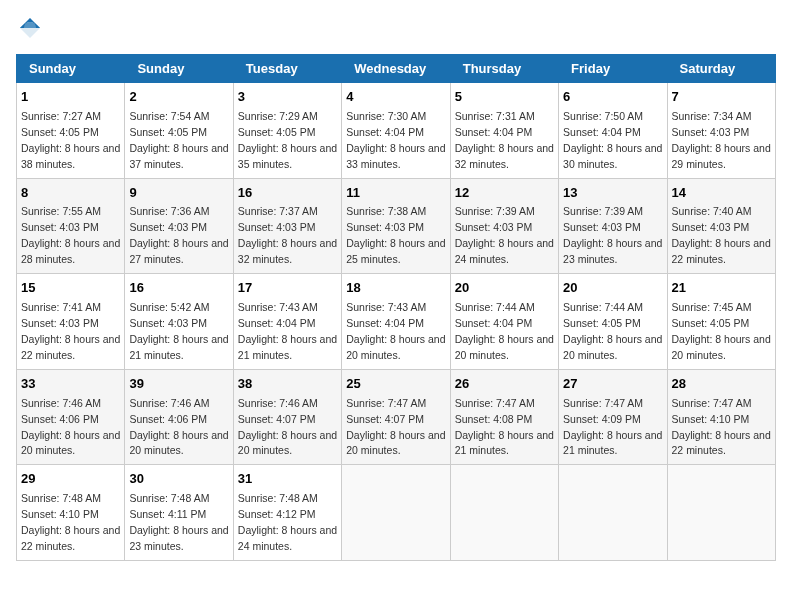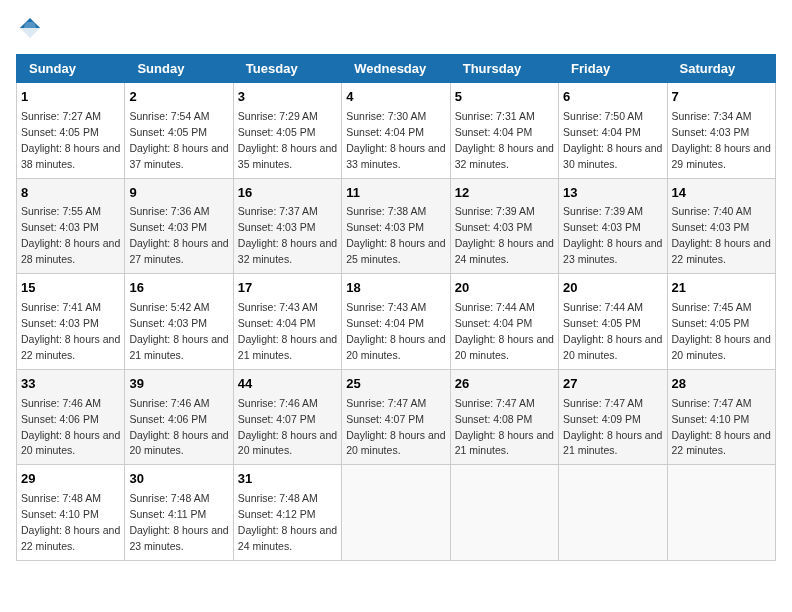--- a/index.html
+++ b/index.html
@@ -137,21 +137,21 @@
         <td><span class="day-num">16</span><span class="day-info">Sunrise: 5:42 AM</span><br><span class="day-info">Sunset: 4:03 PM</span><br><span class="day-info">Daylight: 8 hours and 21 minutes.</span></td>
         <td><span class="day-num">17</span><span class="day-info">Sunrise: 7:43 AM</span><br><span class="day-info">Sunset: 4:04 PM</span><br><span class="day-info">Daylight: 8 hours and 21 minutes.</span></td>
         <td><span class="day-num">18</span><span class="day-info">Sunrise: 7:43 AM</span><br><span class="day-info">Sunset: 4:04 PM</span><br><span class="day-info">Daylight: 8 hours and 20 minutes.</span></td>
         <td><span class="day-num">20</span><span class="day-info">Sunrise: 7:44 AM</span><br><span class="day-info">Sunset: 4:04 PM</span><br><span class="day-info">Daylight: 8 hours and 20 minutes.</span></td>
         <td><span class="day-num">20</span><span class="day-info">Sunrise: 7:44 AM</span><br><span class="day-info">Sunset: 4:05 PM</span><br><span class="day-info">Daylight: 8 hours and 20 minutes.</span></td>
         <td><span class="day-num">21</span><span class="day-info">Sunrise: 7:45 AM</span><br><span class="day-info">Sunset: 4:05 PM</span><br><span class="day-info">Daylight: 8 hours and 20 minutes.</span></td>
       </tr>
       <tr>
         <td><span class="day-num">33</span><span class="day-info">Sunrise: 7:46 AM</span><br><span class="day-info">Sunset: 4:06 PM</span><br><span class="day-info">Daylight: 8 hours and 20 minutes.</span></td>
         <td><span class="day-num">39</span><span class="day-info">Sunrise: 7:46 AM</span><br><span class="day-info">Sunset: 4:06 PM</span><br><span class="day-info">Daylight: 8 hours and 20 minutes.</span></td>
-        <td><span class="day-num">44</span><span class="day-info">Sunrise: 7:46 AM</span><br><span class="day-info">Sunset: 4:07 PM</span><br><span class="day-info">Daylight: 8 hours and 20 minutes.</span></td>
+        <td><span class="day-num">38</span><span class="day-info">Sunrise: 7:46 AM</span><br><span class="day-info">Sunset: 4:07 PM</span><br><span class="day-info">Daylight: 8 hours and 20 minutes.</span></td>
         <td><span class="day-num">25</span><span class="day-info">Sunrise: 7:47 AM</span><br><span class="day-info">Sunset: 4:07 PM</span><br><span class="day-info">Daylight: 8 hours and 20 minutes.</span></td>
         <td><span class="day-num">26</span><span class="day-info">Sunrise: 7:47 AM</span><br><span class="day-info">Sunset: 4:08 PM</span><br><span class="day-info">Daylight: 8 hours and 21 minutes.</span></td>
         <td><span class="day-num">27</span><span class="day-info">Sunrise: 7:47 AM</span><br><span class="day-info">Sunset: 4:09 PM</span><br><span class="day-info">Daylight: 8 hours and 21 minutes.</span></td>
         <td><span class="day-num">28</span><span class="day-info">Sunrise: 7:47 AM</span><br><span class="day-info">Sunset: 4:10 PM</span><br><span class="day-info">Daylight: 8 hours and 22 minutes.</span></td>
       </tr>
       <tr>
         <td><span class="day-num">29</span><span class="day-info">Sunrise: 7:48 AM</span><br><span class="day-info">Sunset: 4:10 PM</span><br><span class="day-info">Daylight: 8 hours and 22 minutes.</span></td>
         <td><span class="day-num">30</span><span class="day-info">Sunrise: 7:48 AM</span><br><span class="day-info">Sunset: 4:11 PM</span><br><span class="day-info">Daylight: 8 hours and 23 minutes.</span></td>
         <td><span class="day-num">31</span><span class="day-info">Sunrise: 7:48 AM</span><br><span class="day-info">Sunset: 4:12 PM</span><br><span class="day-info">Daylight: 8 hours and 24 minutes.</span></td>
         <td class="empty-cell"></td>

